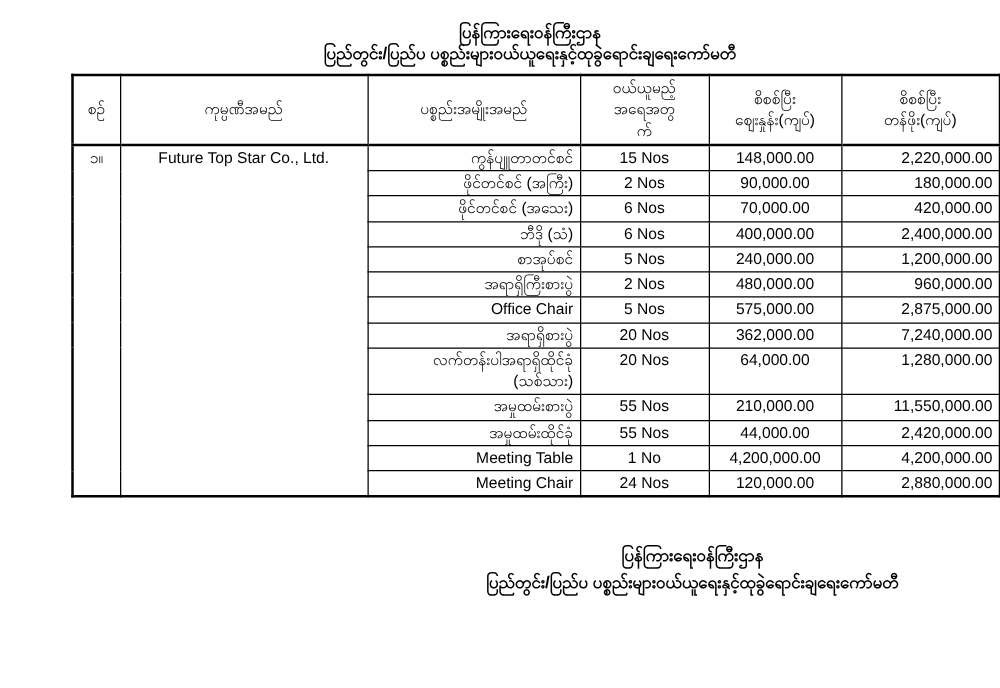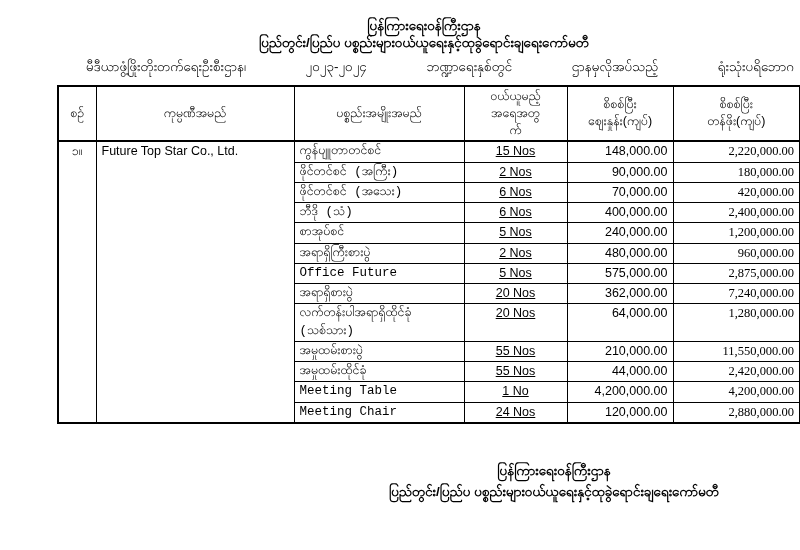--- a/index.html
+++ b/index.html
@@ -73,30 +73,29 @@
   table.tender-table td {
     vertical-align: top;
   }
   td.seq-cell, td.company-cell {
     border-right: 2px solid #000;
   }
   th.col-seq, th.col-company, th.col-item, th.col-qty, th.col-price {
     border-right: 2px solid #000;
   }
   td.item-cell {
-    text-align: left;
+    text-align: right;
     white-space: pre-line;
     border-right: 2px solid #000;
-    font-family: Liberation Mono, monospace;
   }
   td.seq-cell { text-align: center; }
-  td.company-cell { text-align: left; padding-left: 8px; }
-  td.qty-cell { text-align: center; border-right: 2px solid #000; text-decoration: underline; }
-  td.price-cell { text-align: right; padding-right: 8px; border-right: 2px solid #000; }
-  td.value-cell { text-align: right; padding-right: 8px; font-family: Liberation Serif, serif; }
+  td.company-cell { text-align: center; padding-left: 8px; }
+  td.qty-cell { text-align: center; border-right: 2px solid #000; }
+  td.price-cell { text-align: center; padding-right: 8px; border-right: 2px solid #000; }
+  td.value-cell { text-align: right; padding-right: 8px; }
   
   .doc-footer {
     margin-top: 36px;
     margin-left: 300px;
     width: 460px;
     text-align: center;
     font-weight: bold;
     font-size: 13.5px;
     line-height: 21px;
   }
@@ -105,21 +104,20 @@
 <body>
 
 <div class="page">
 
   <div class="doc-title">
     <div>ပြန်ကြားရေးဝန်ကြီးဌာန</div>
     <div>ပြည်တွင်း/ပြည်ပ ပစ္စည်းများဝယ်ယူရေးနှင့်ထုခွဲရောင်းချရေးကော်မတီ</div>
   </div>
 
   <div class="doc-paragraph">
-    <div class="para-line first">မီဒီယာဖွံ့ဖြိုးတိုးတက်ရေးဦးစီးဌာန၊ ၂၀၂၃-၂၀၂၄ ဘဏ္ဍာရေးနှစ်တွင် ဌာနမှလိုအပ်သည့် ရုံးသုံးပရိဘောဂ</div>
   </div>
 
   <table class="tender-table">
     <colgroup>
       <col style="width:38px">
       <col style="width:198px">
       <col style="width:170px">
       <col style="width:103px">
       <col style="width:106px">
       <col style="width:127px">
@@ -171,21 +169,21 @@
         <td class="price-cell">240,000.00</td>
         <td class="value-cell">1,200,000.00</td>
       </tr>
       <tr>
         <td class="item-cell">အရာရှိကြီးစားပွဲ</td>
         <td class="qty-cell">2 Nos</td>
         <td class="price-cell">480,000.00</td>
         <td class="value-cell">960,000.00</td>
       </tr>
       <tr>
-        <td class="item-cell">Office Future</td>
+        <td class="item-cell">Office Chair</td>
         <td class="qty-cell">5 Nos</td>
         <td class="price-cell">575,000.00</td>
         <td class="value-cell">2,875,000.00</td>
       </tr>
       <tr>
         <td class="item-cell">အရာရှိစားပွဲ</td>
         <td class="qty-cell">20 Nos</td>
         <td class="price-cell">362,000.00</td>
         <td class="value-cell">7,240,000.00</td>
       </tr>

